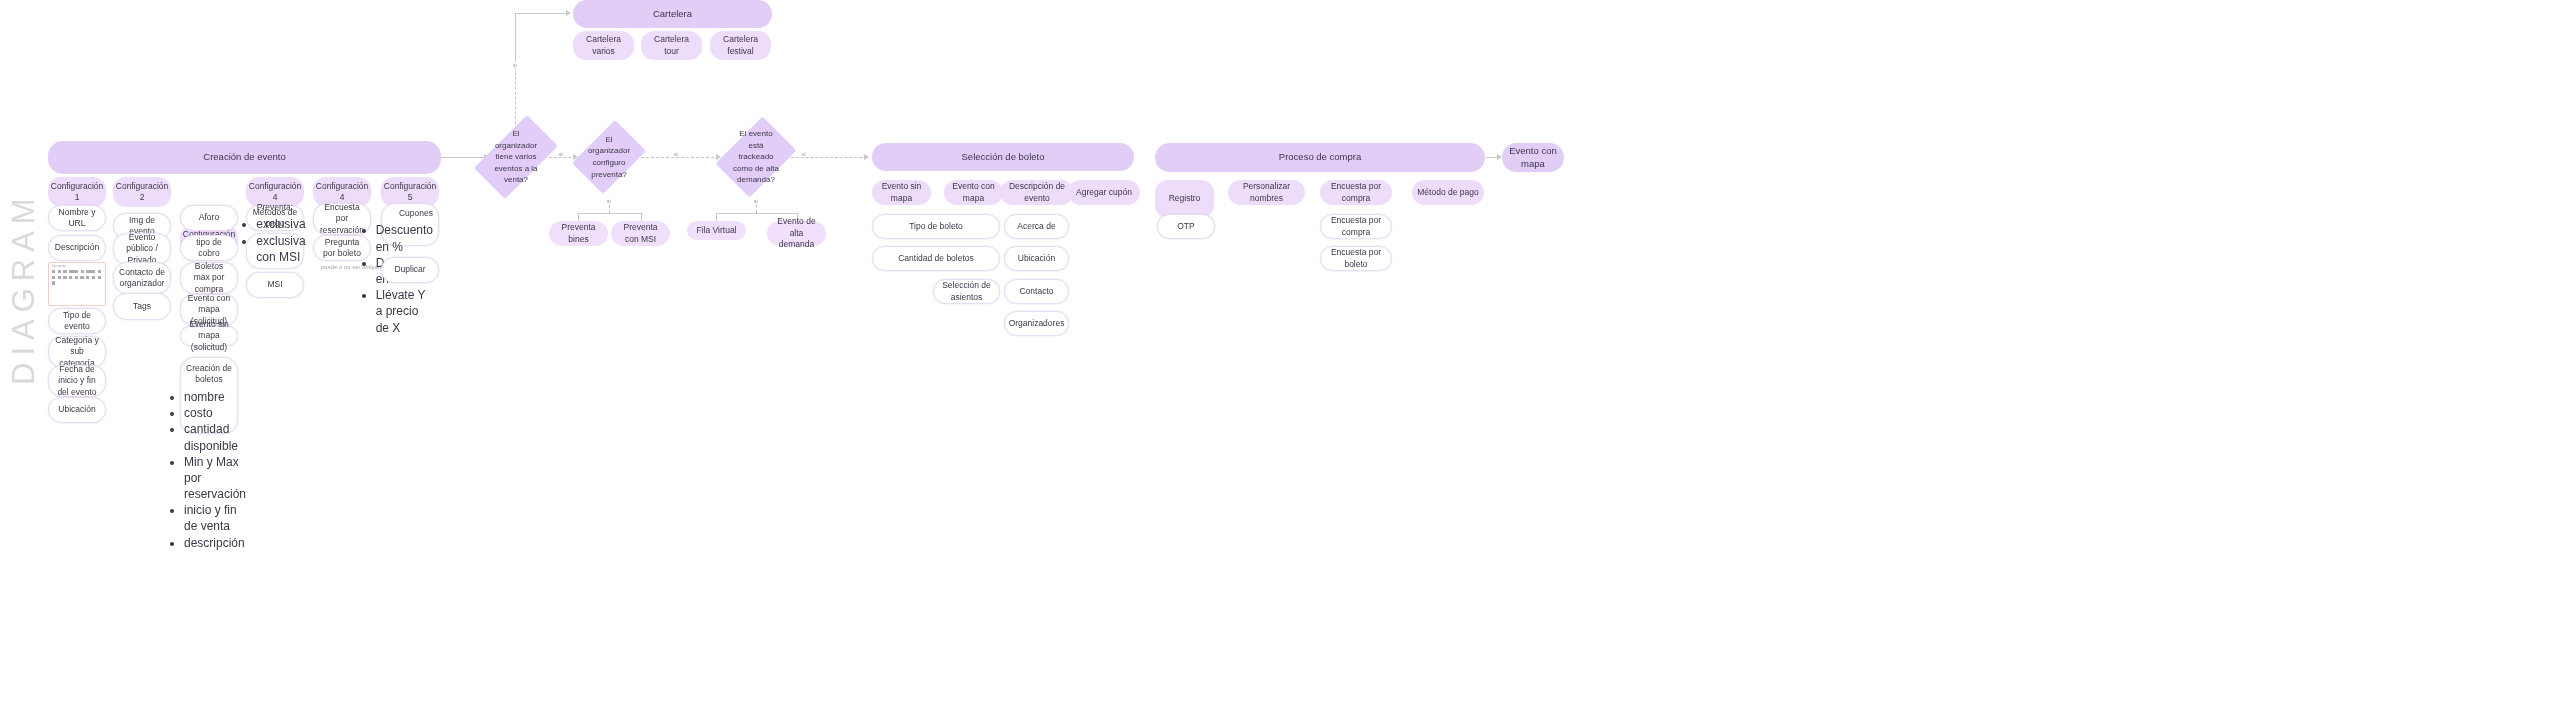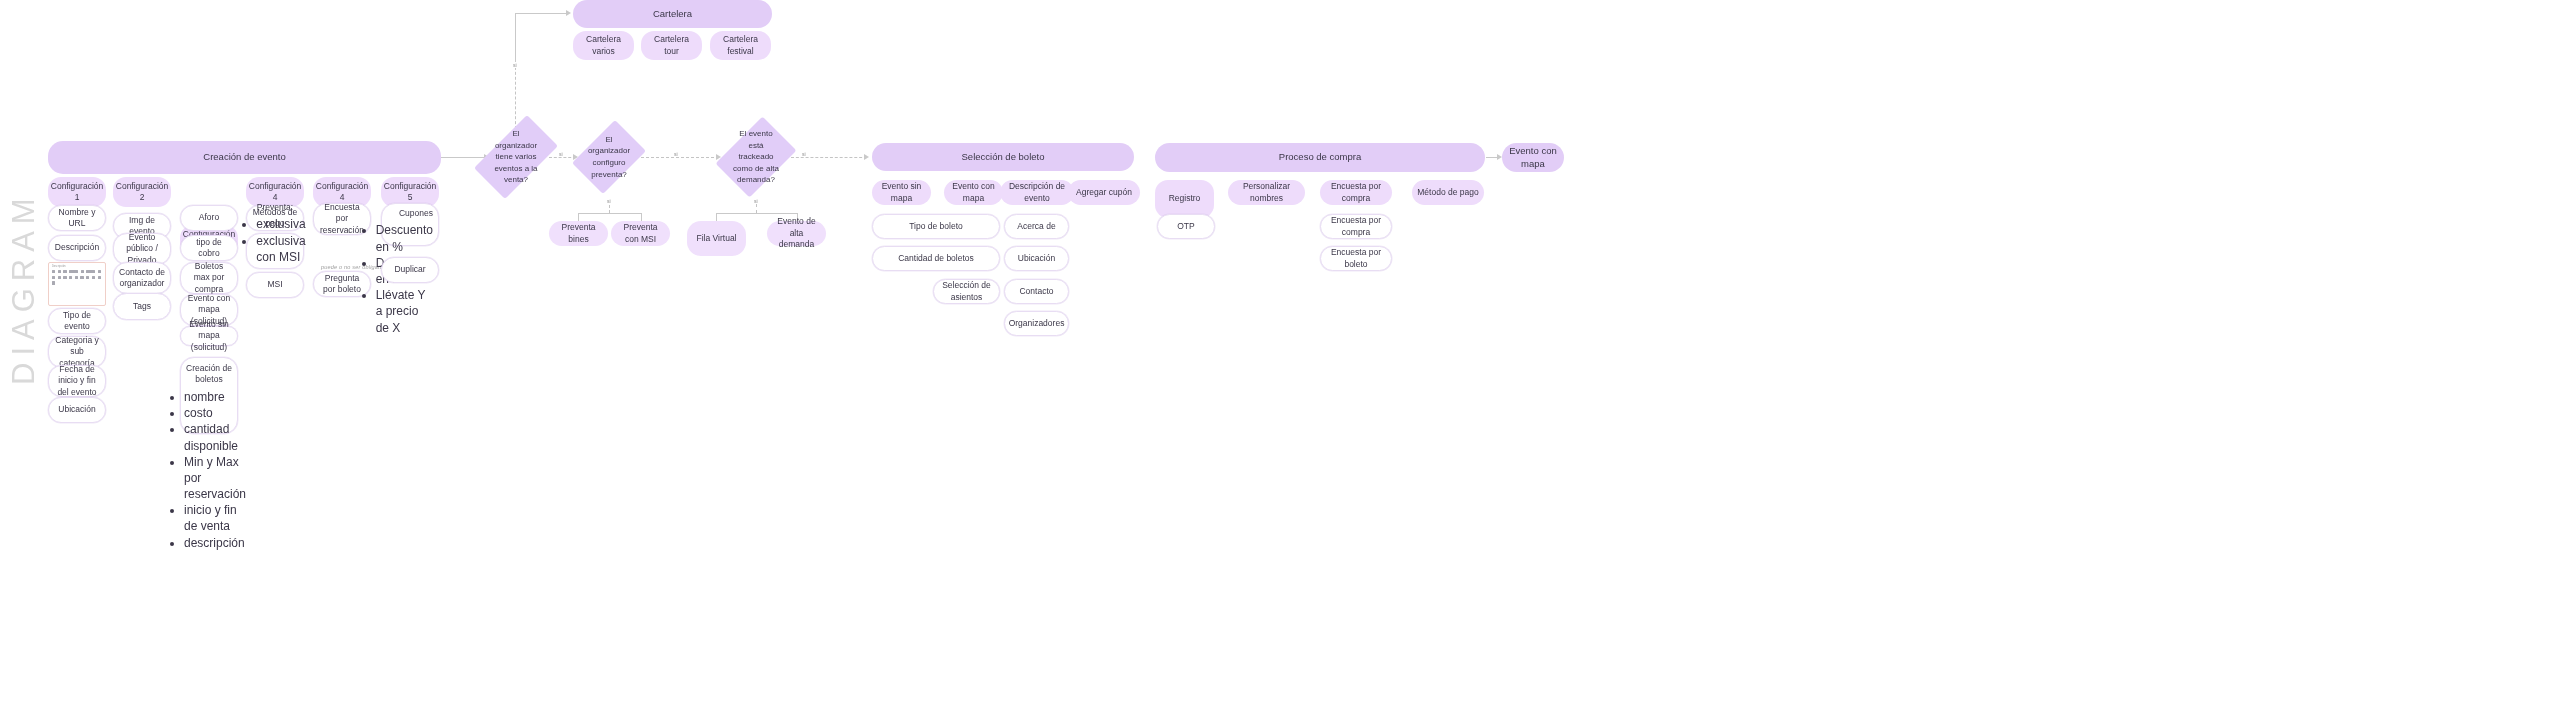--- a/index.html
+++ b/index.html
@@ -257,21 +257,21 @@
     <div class="ttl">Preventa:</div>
     <ul>
       <li>exclusiva</li>
       <li>exclusiva con MSI</li>
     </ul>
   </div>
 
   <div class="node white" style="left:246px;top:272px;width:58px;height:26px;">MSI</div>
 
   <div class="node white" style="left:313px;top:203px;width:58px;height:32px;">Encuesta por reservación</div>
-  <div class="node white" style="left:313px;top:235px;width:58px;height:26px;margin-top:36px;">Pregunta por boleto</div>
+  <div class="node white" style="left:313px;top:235px;width:58px;height:26px;">Pregunta por boleto</div>
   <div class="handnote" style="left:321px;top:264px;">puede o no ser obligatoria</div>
 
   <div class="node white stack" style="left:381px;top:203px;width:58px;height:43px;justify-content:flex-start;padding-top:4px;align-items:flex-end;">
     <div class="ttl">Cupones</div>
     <ul>
       <li>Descuento en %</li>
       <li>Descuento en MXN</li>
       <li>Llévate Y a precio de X</li>
     </ul>
   </div>
@@ -319,21 +319,21 @@
   <div class="edgelabel" style="left:800px;top:151px;">si</div>
 
   <div class="dashed-v" style="left:756px;top:204px;height:9px;"></div>
   <div class="edgelabel" style="left:752px;top:198px;">si</div>
   <div class="ln hl" style="left:716px;top:213px;width:81px;"></div>
   <div class="ln vl" style="left:716px;top:213px;height:10px;"></div>
   <div class="ln vl" style="left:797px;top:213px;height:10px;"></div>
   <div class="arrow-down" style="left:713.5px;top:221px;"></div>
   <div class="arrow-down" style="left:794.5px;top:221px;"></div>
 
-  <div class="node chip-soft" style="left:687px;top:221px;width:59px;height:35px;">Fila Virtual</div>
+  <div class="node chip-soft" style="left:687px;top:221px;width:59px;height:19px;">Fila Virtual</div>
   <div class="node chip-soft" style="left:767px;top:221px;width:59px;height:25px;">Evento de alta demanda</div>
 
   <div class="node band" style="left:872px;top:143px;width:262px;height:28px;">Selección de boleto</div>
 
   <div class="node chip" style="left:872px;top:180px;width:59px;height:25px;">Evento sin mapa</div>
   <div class="node chip" style="left:944px;top:180px;width:59px;height:25px;">Evento con mapa</div>
   <div class="node chip" style="left:1000px;top:180px;width:74px;height:25px;">Descripción de evento</div>
   <div class="node chip" style="left:1068px;top:180px;width:72px;height:25px;">Agregar cupón</div>
 
   <div class="node white" style="left:872px;top:214px;width:128px;height:25px;">Tipo de boleto</div>

